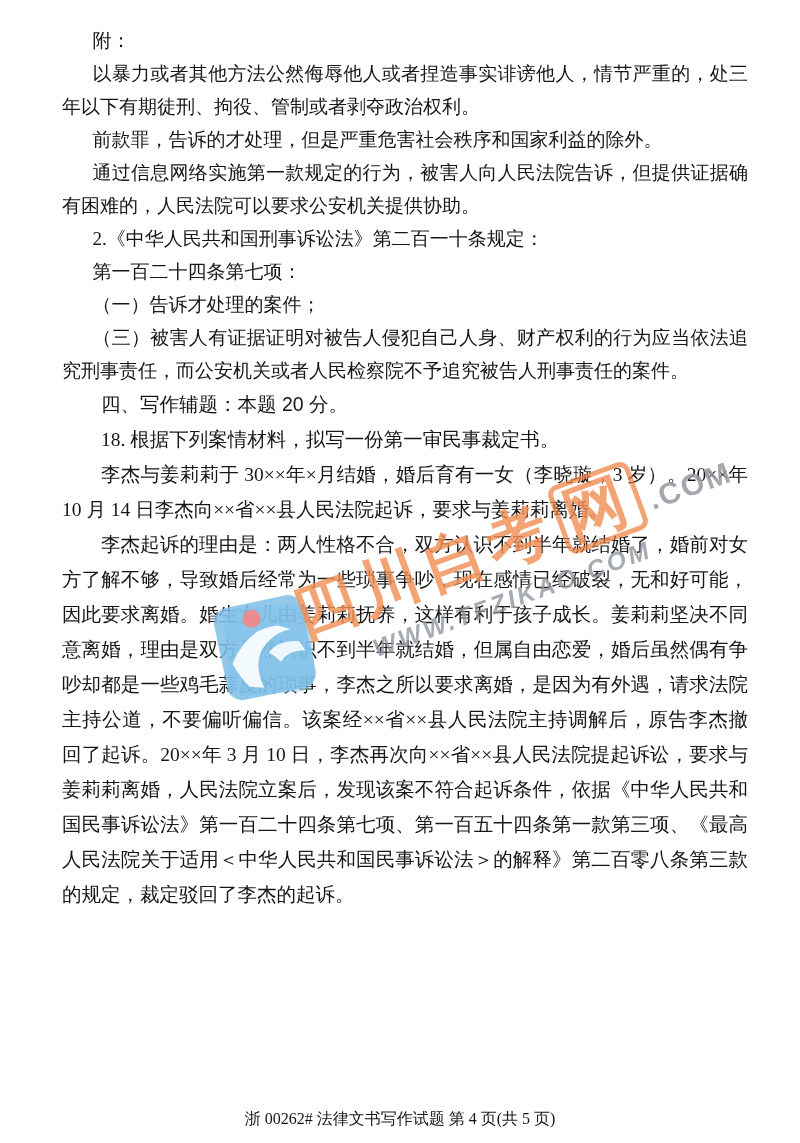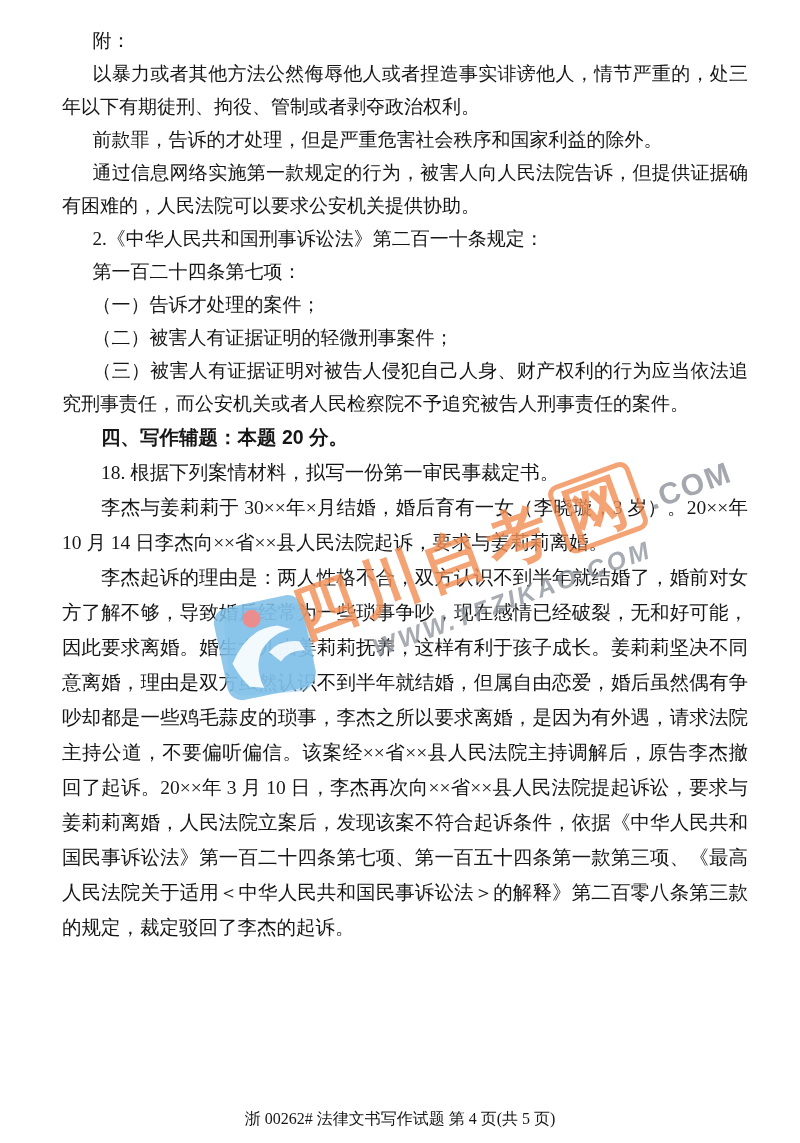--- a/index.html
+++ b/index.html
@@ -19,21 +19,21 @@
     font-size:19px;
     line-height:33px;
     text-align:justify;
     text-indent:1.6em;
   }
 
   
   .sec-title{
     margin:30px 0 0 0;
     font-family:"Liberation Sans","DejaVu Sans",sans-serif;
-    font-weight:bold;
+    font-weight:normal;
     font-size:20px;
     line-height:36px;
     text-indent:0;
   }
   .question{
     margin:0;
     font-size:19px;
     line-height:35px;
     text-indent:0;
   }
@@ -111,21 +111,20 @@
 <div class="page">
 
   <div class="att">
     <p>附：</p>
     <p>以暴力或者其他方法公然侮辱他人或者捏造事实诽谤他人，情节严重的，处三年以下有期徒刑、拘役、管制或者剥夺政治权利。</p>
     <p>前款罪，告诉的才处理，但是严重危害社会秩序和国家利益的除外。</p>
     <p>通过信息网络实施第一款规定的行为，被害人向人民法院告诉，但提供证据确有困难的，人民法院可以要求公安机关提供协助。</p>
     <p>2.《中华人民共和国刑事诉讼法》第二百一十条规定：</p>
     <p>第一百二十四条第七项：</p>
     <p>（一）告诉才处理的案件；</p>
-    <p>（二）被害人有证据证明的轻微刑事案件；</p>
     <p>（三）被害人有证据证明对被告人侵犯自己人身、财产权利的行为应当依法追究刑事责任，而公安机关或者人民检察院不予追究被告人刑事责任的案件。</p>
   </div>
 
   <div class="case">
     <p class="sec-title">四、写作辅题：本题 20 分。</p>
     <p class="question">18. 根据下列案情材料，拟写一份第一审民事裁定书。</p>
     <p>李杰与姜莉莉于 30××年×月结婚，婚后育有一女（李晓璇，3 岁）。20××年 10 月 14 日李杰向××省××县人民法院起诉，要求与姜莉莉离婚。</p>
     <p>李杰起诉的理由是：两人性格不合，双方认识不到半年就结婚了，婚前对女方了解不够，导致婚后经常为一些琐事争吵，现在感情已经破裂，无和好可能，因此要求离婚。婚生女儿由姜莉莉抚养，这样有利于孩子成长。姜莉莉坚决不同意离婚，理由是双方虽然认识不到半年就结婚，但属自由恋爱，婚后虽然偶有争吵却都是一些鸡毛蒜皮的琐事，李杰之所以要求离婚，是因为有外遇，请求法院主持公道，不要偏听偏信。该案经××省××县人民法院主持调解后，原告李杰撤回了起诉。20××年 3 月 10 日，李杰再次向××省××县人民法院提起诉讼，要求与姜莉莉离婚，人民法院立案后，发现该案不符合起诉条件，依据《中华人民共和国民事诉讼法》第一百二十四条第七项、第一百五十四条第一款第三项、《最高人民法院关于适用＜中华人民共和国民事诉讼法＞的解释》第二百零八条第三款的规定，裁定驳回了李杰的起诉。</p>
   </div>
 

